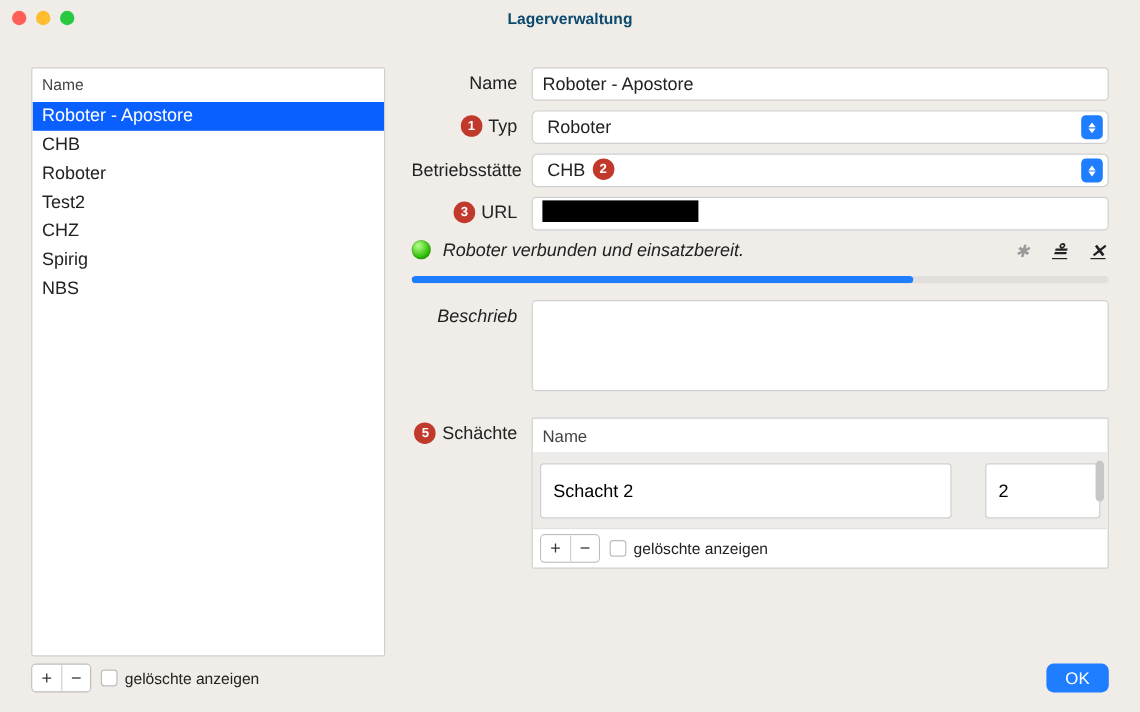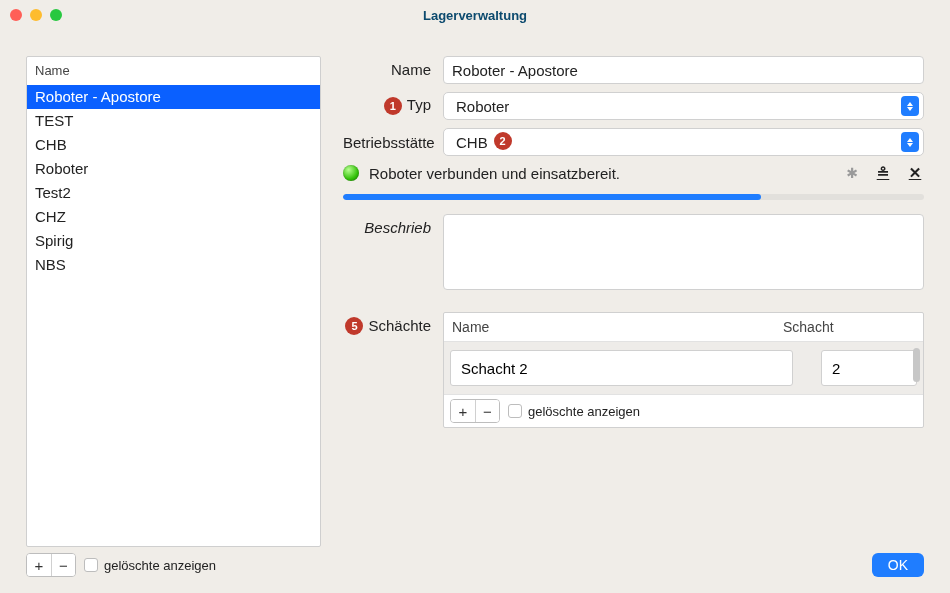--- a/index.html
+++ b/index.html
@@ -218,22 +218,23 @@
       border-right: 3px solid transparent;
     }
     .select-caret::before { border-bottom: 4px solid #fff; }
     .select-caret::after  { border-top: 4px solid #fff; }
     
     .status-block {
       flex: 1;
     }
     .status-line {
       display: flex;
-      align-items: center;
+      align-items: flex-start;
       gap: 10px;
+      font-style: italic;
     }
     .status-led {
       width: 16px;
       height: 16px;
       border-radius: 50%;
       background: radial-gradient(circle at 35% 30%, #b6ff8f, #34c20a 60%, #1a7a04);
       box-shadow: inset 0 0 2px rgba(0,0,0,.3);
     }
     .status-text { font-size: 15px; }
     .status-actions {
@@ -310,21 +311,21 @@
     .st-col.schacht { width: 130px; }
     .st-col.scroll { width: 18px; }
     .st-body {
       display: flex;
       background: #eeece9;
       align-items: center;
       padding: 8px 6px;
       position: relative;
     }
     .st-body .cell-input {
-      height: 36px;
+      height: 46px;
       border: 1px solid #d0d0d0;
       border-radius: 3px;
       background: #fff;
       padding: 2px 10px;
       font-size: 15px;
     }
     .st-body .cell-input.name { flex: 1; margin-right: 28px; }
     .st-body .cell-input.schacht { width: 96px; }
     .st-scroll-thumb {
       position: absolute;
@@ -372,21 +373,20 @@
   <div class="title">Lagerverwaltung</div>
 </div>
 
 <div class="content">
 
   <div class="left-panel">
     <div class="listbox">
       <div class="list-header">Name</div>
       <div class="list-items">
         <div class="list-item selected">Roboter - Apostore</div>
-        <div class="list-item">TEST</div>
         <div class="list-item">CHB</div>
         <div class="list-item">Roboter</div>
         <div class="list-item">Test2</div>
         <div class="list-item">CHZ</div>
         <div class="list-item">Spirig</div>
         <div class="list-item">NBS</div>
       </div>
     </div>
     <div class="list-controls">
       <div class="pm-group">
@@ -425,20 +425,30 @@
       <div class="form-label center">Betriebsstätte</div>
       <div class="form-control">
         <div class="select">
           <span>CHB</span>
           <span class="num-badge inline-field">2</span>
           <span class="select-caret"></span>
         </div>
       </div>
     </div>
 
+    <div class="form-row align-center">
+      <div class="form-label center">
+        <span class="num-badge">3</span><span>URL</span>
+      </div>
+      <div class="form-control">
+        <div class="text-input redacted">
+          <span class="redacted-block"></span>
+        </div>
+      </div>
+    </div>
 
     <div class="form-row">
       <div class="status-block">
         <div class="status-line">
           <span class="status-led"></span>
           <span class="status-text">Roboter verbunden und einsatzbereit.</span>
           <div class="status-actions">
             <span class="spinner"></span>
             <span class="mini-icon">≗</span>
             <span class="mini-icon">✕</span>
@@ -458,21 +468,20 @@
     </div>
 
     <div class="form-row" style="margin-top:14px;">
       <div class="form-label">
         <span class="num-badge">5</span><span>Schächte</span>
       </div>
       <div class="schacht-block">
         <div class="schacht-table">
           <div class="st-header">
             <div class="st-col name">Name</div>
-            <div class="st-col schacht">Schacht</div>
             <div class="st-col scroll"></div>
           </div>
           <div class="st-body">
             <input class="cell-input name" value="Schacht 2" style="">
             <input class="cell-input schacht" value="2" style="">
             <div class="st-scroll-thumb"></div>
           </div>
           <div class="st-footer">
             <div class="pm-group">
               <button class="pm-btn">+</button>

